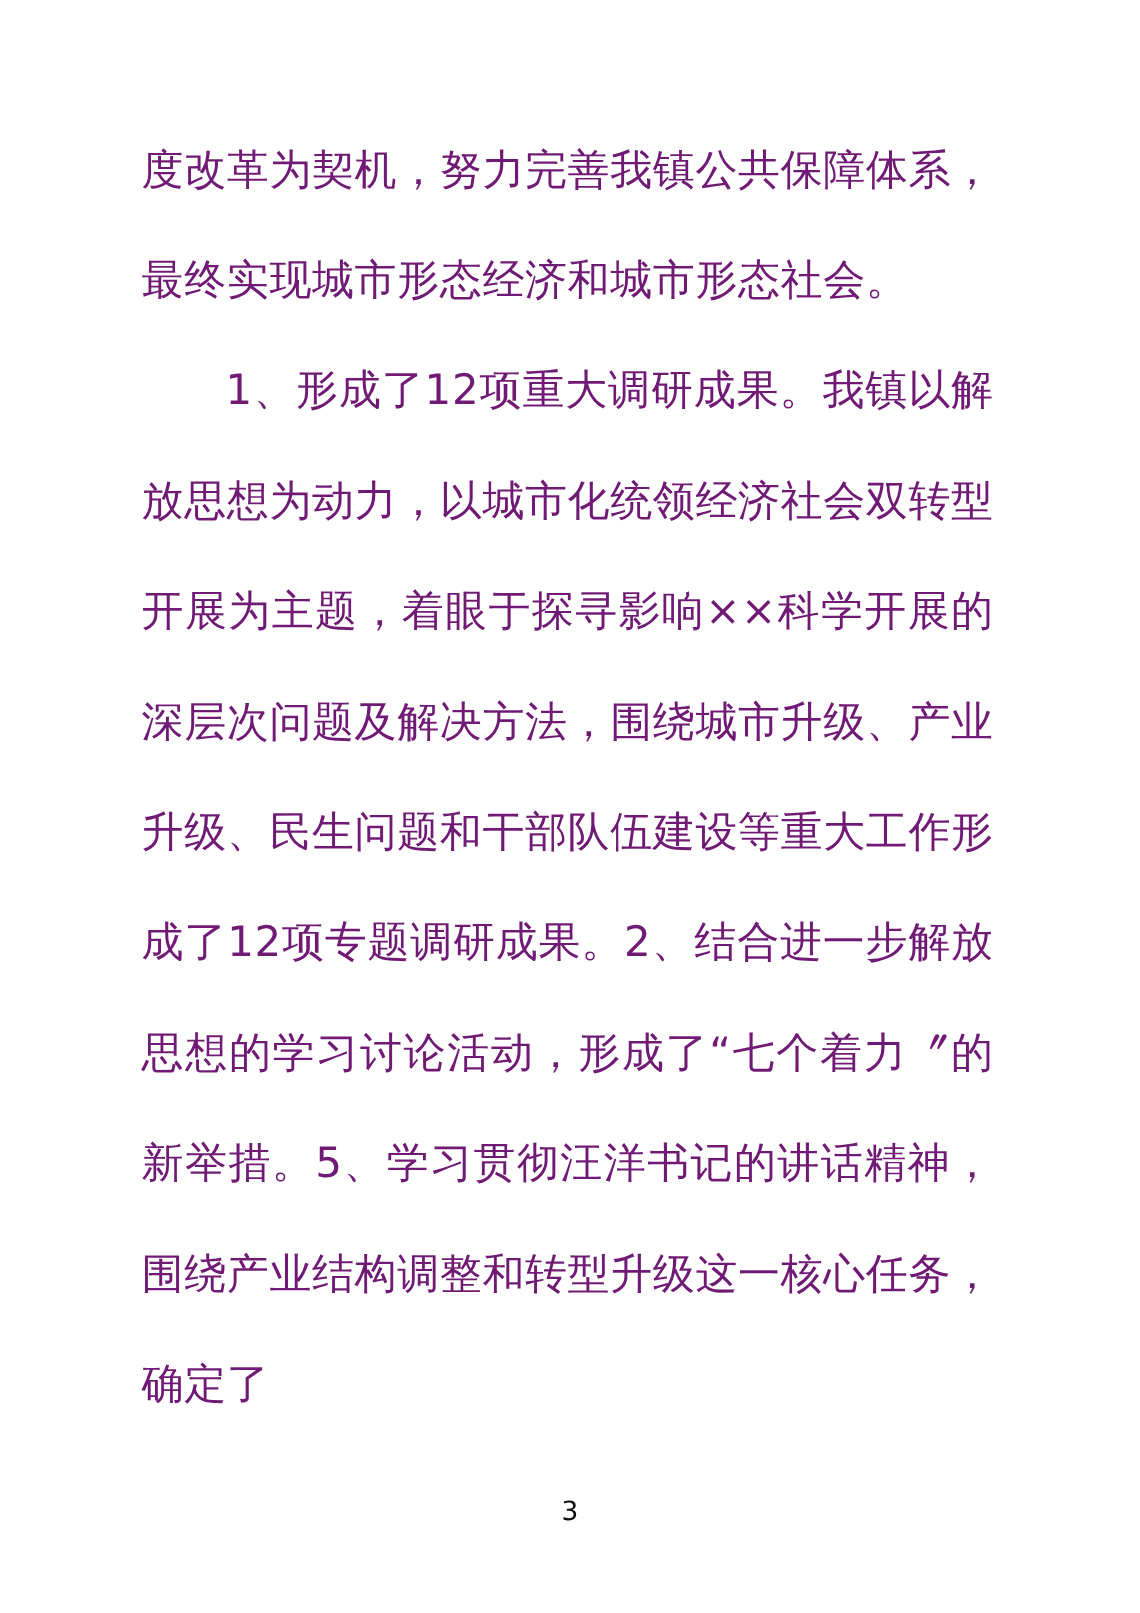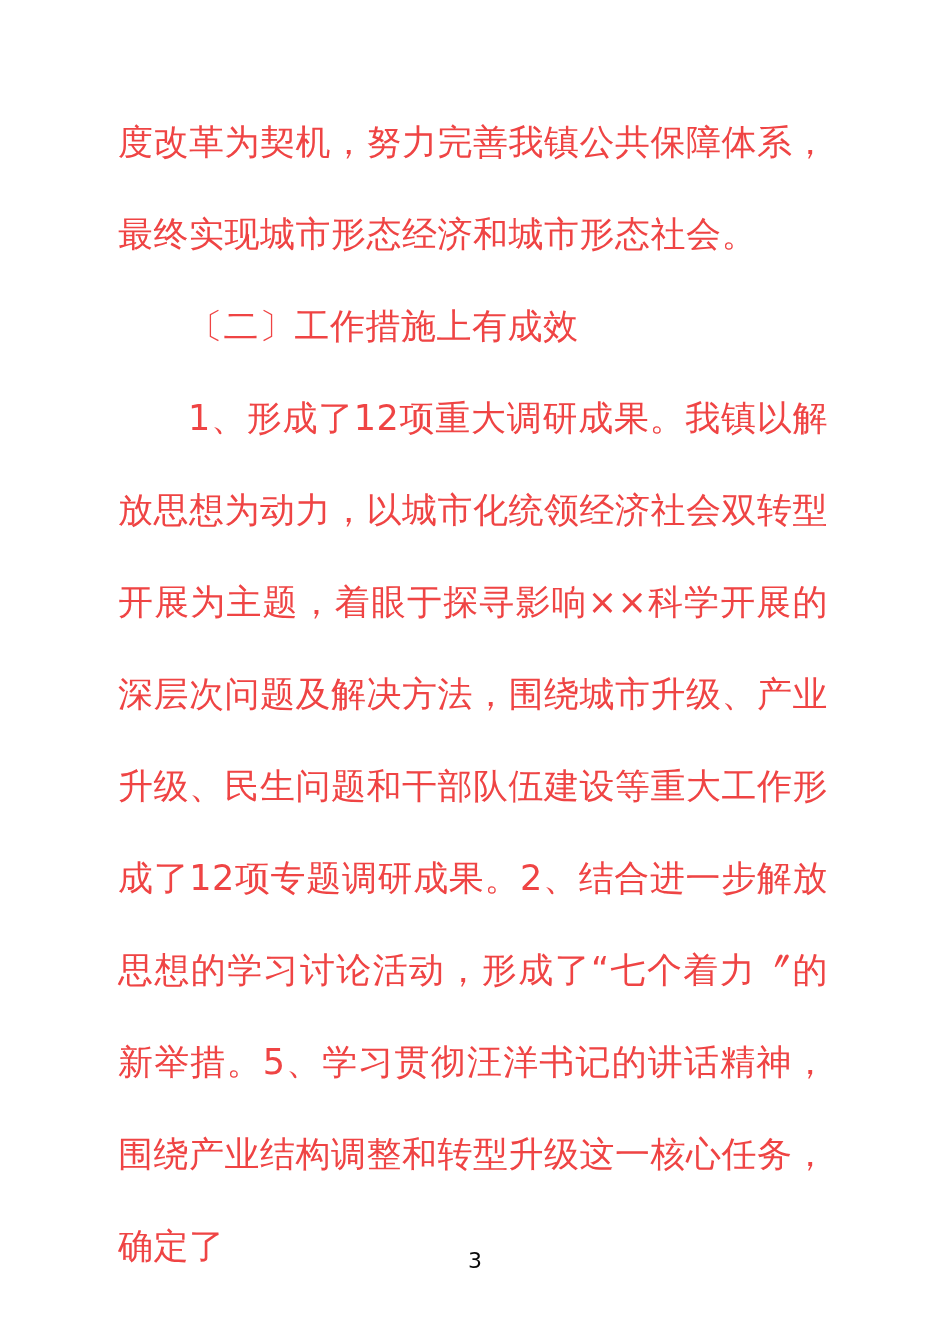--- a/index.html
+++ b/index.html
@@ -18,21 +18,21 @@
   }
   .content {
     position: absolute;
     left: 118px;
     top: 96px;
     width: 710px;
   }
   .para {
     font-size: 35px;
     line-height: 92px;
-    color: #ef4444;
+    color: #701a75;
     letter-spacing: 0.5px;
     text-align: justify;
     text-justify: inter-ideograph;
     margin: 0;
     white-space: pre-wrap;
   }
   .indent {
     text-indent: 70px;
   }
   .page-number {
@@ -45,17 +45,16 @@
     color: #0a0a0a;
     font-family: "DejaVu Sans", sans-serif;
   }
 </style>
 </head>
 <body>
 
 <div class="page">
   <div class="content">
     <p class="para">度改革为契机，努力完善我镇公共保障体系，最终实现城市形态经济和城市形态社会。</p>
-    <p class="para indent">〔二〕工作措施上有成效</p>
     <p class="para indent">1、形成了12项重大调研成果。我镇以解放思想为动力，以城市化统领经济社会双转型开展为主题，着眼于探寻影响××科学开展的深层次问题及解决方法，围绕城市升级、产业升级、民生问题和干部队伍建设等重大工作形成了12项专题调研成果。2、结合进一步解放思想的学习讨论活动，形成了“七个着力〞的新举措。5、学习贯彻汪洋书记的讲话精神，围绕产业结构调整和转型升级这一核心任务，确定了</p>
   </div>
   <div class="page-number">3</div>
 </div>
 
 </body></html>

